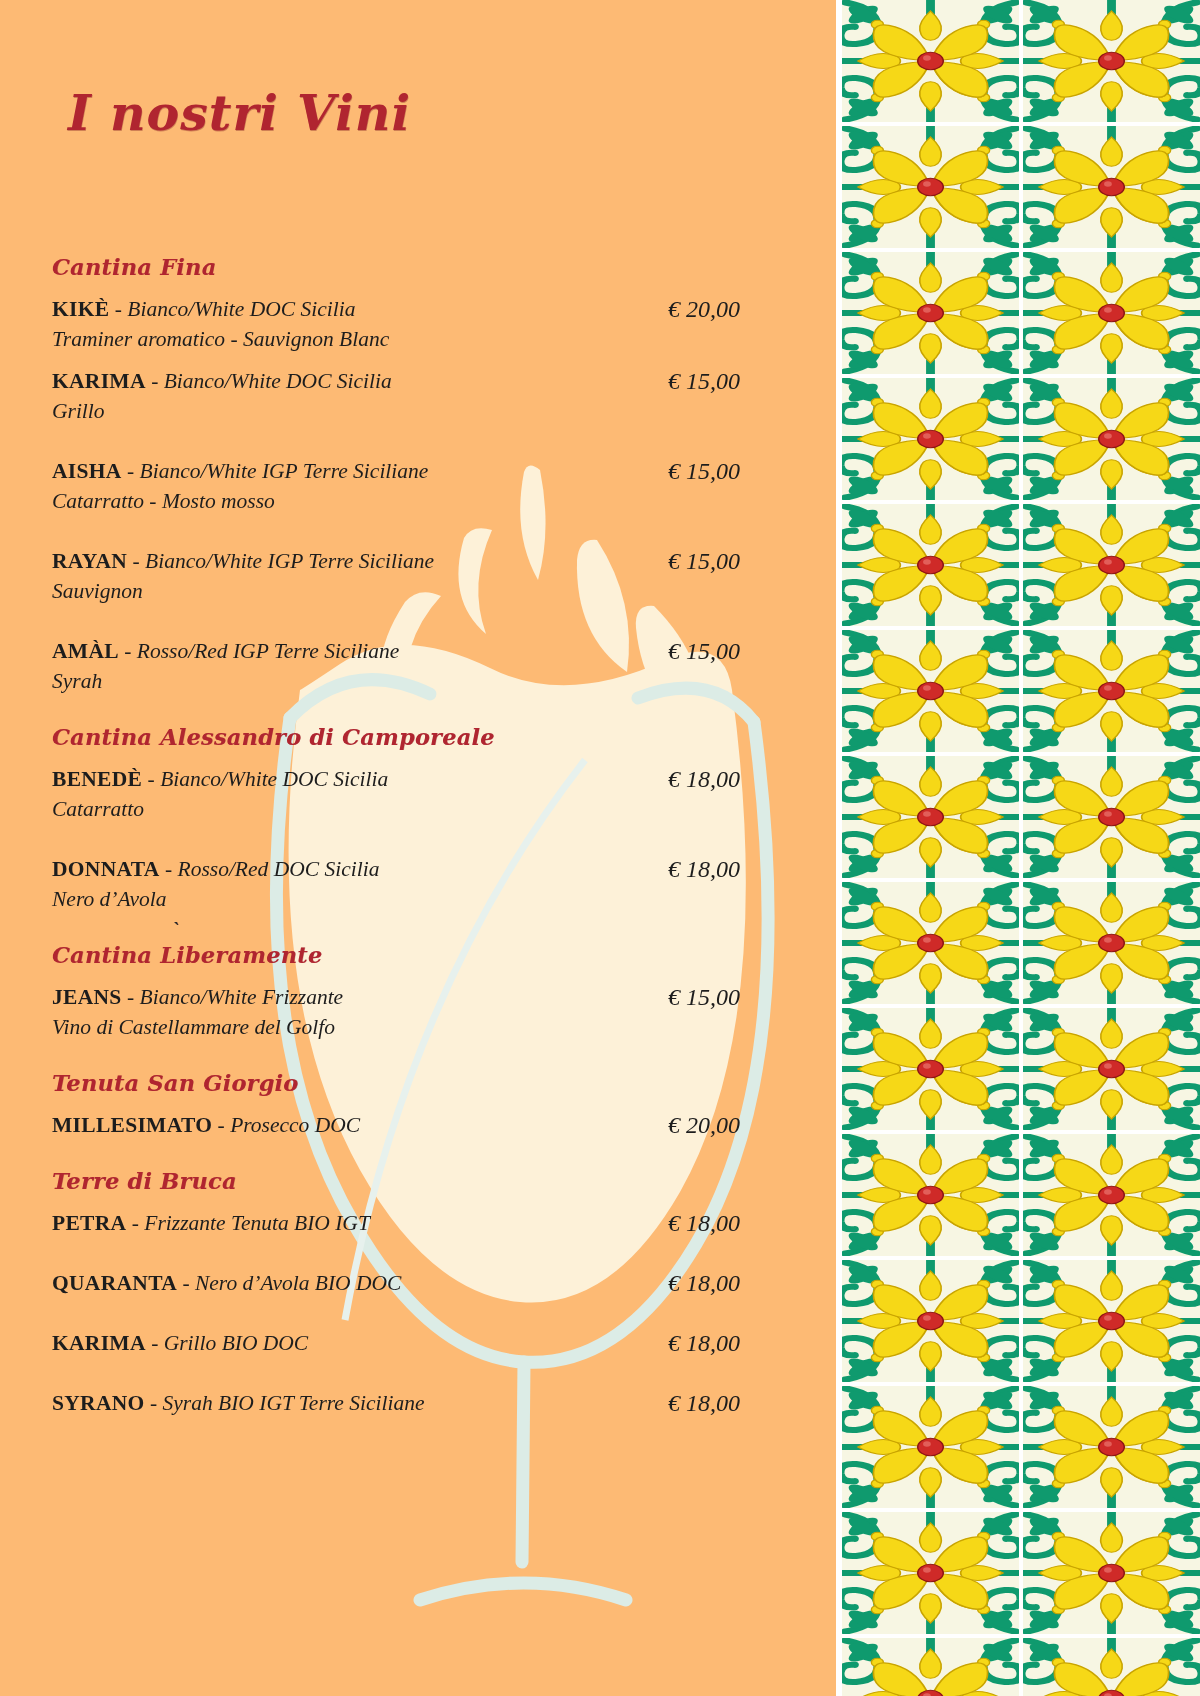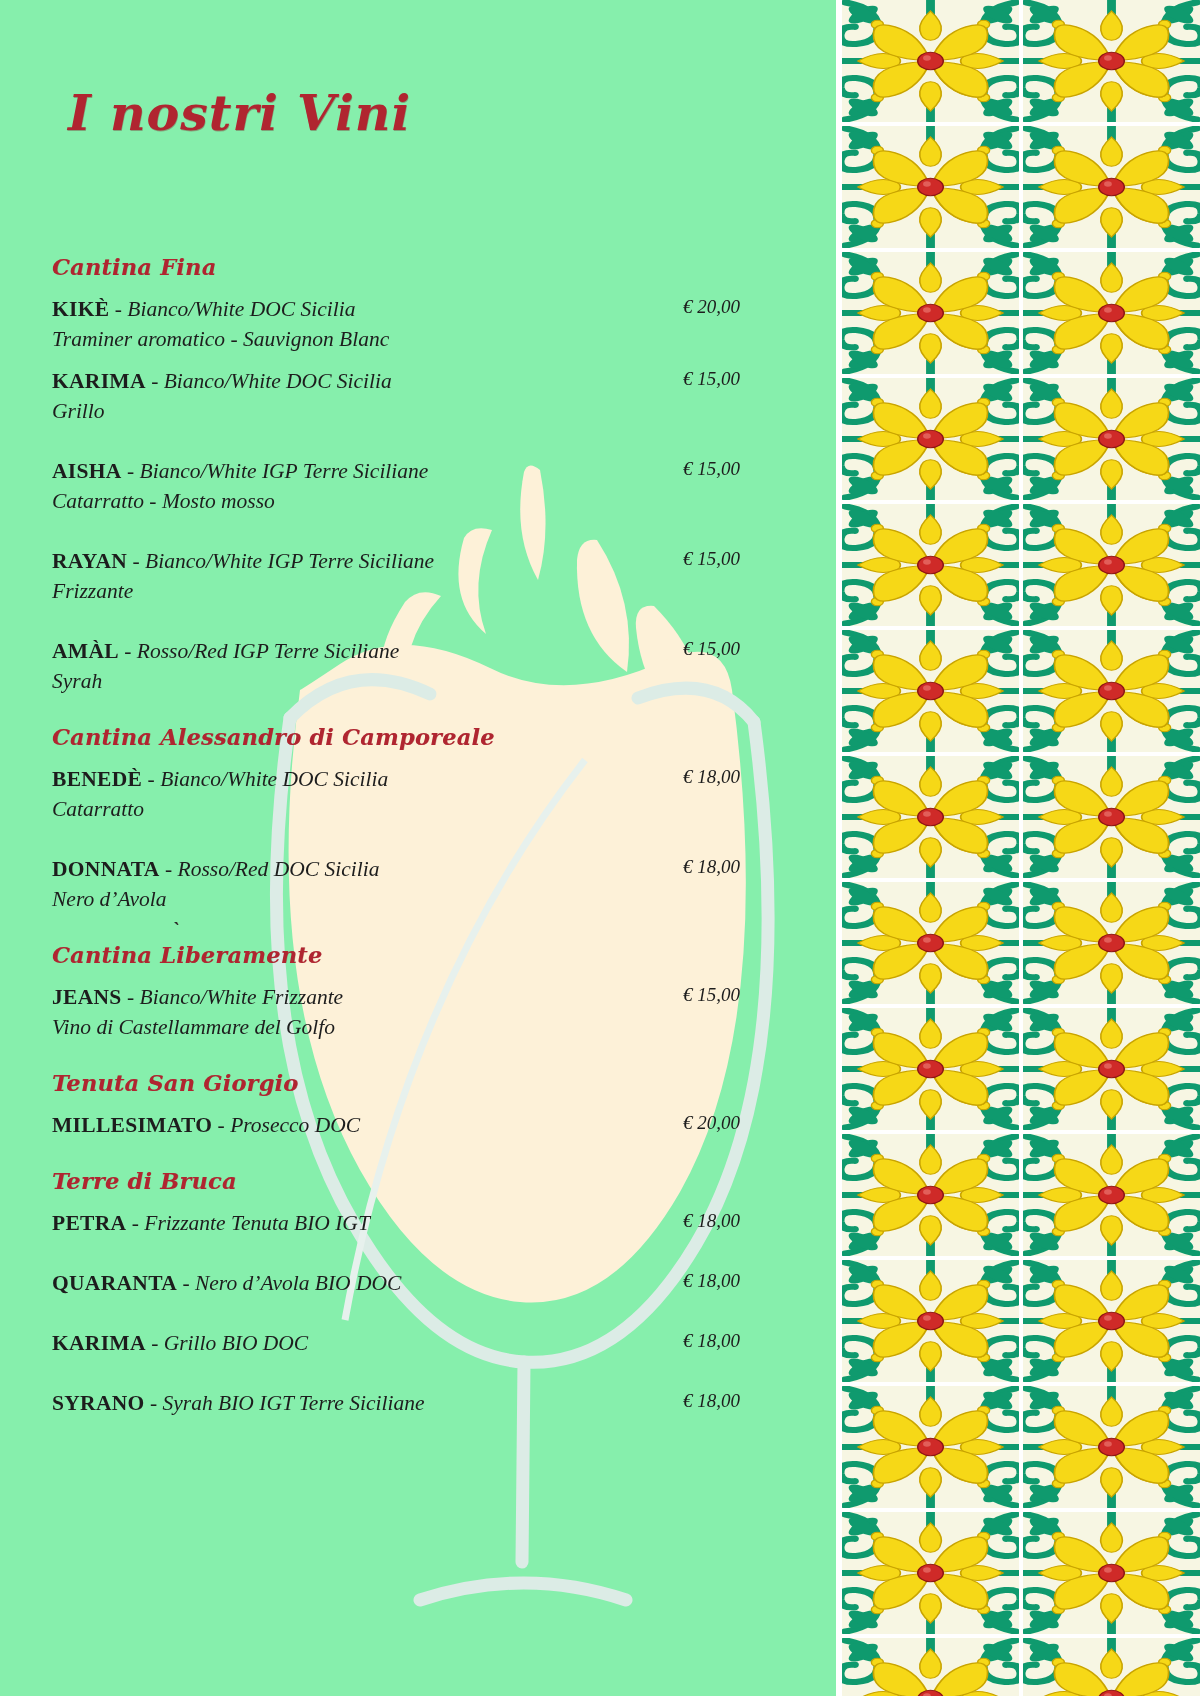--- a/index.html
+++ b/index.html
@@ -5,21 +5,21 @@
   * { margin:0; padding:0; box-sizing:border-box; }
   html,body { width:1200px; height:1696px; }
   body {
     background:#ffffff;
     font-family:"Liberation Serif", serif;
     position:relative;
     overflow:hidden;
   }
 
   
-  #page { position:relative; width:1200px; height:1696px; background:#86efac; overflow:hidden; }
+  #page { position:relative; width:1200px; height:1696px; background:#fdba74; overflow:hidden; }
 
   
   #watermark {
     position:absolute; left:0; top:0; width:836px; height:1696px;
     z-index:0; pointer-events:none;
   }
 
   
   #content {
     position:absolute; left:0; top:0; width:836px; height:1696px;
@@ -98,21 +98,21 @@
     font-size:21.5px;
     line-height:30px;
     font-style:italic;
     color:#1d1d1d;
     white-space:nowrap;
   }
 
   .wine-price {
     position:absolute;
     right:42px; top:2px;
-    font-size:19px;
+    font-size:24px;
     font-style:italic;
     color:#1d1d1d;
     white-space:nowrap;
   }
 
   
   #tile-border {
     position:absolute;
     left:836px; top:0;
     width:364px; height:1696px;
@@ -182,21 +182,21 @@
           <div class="wine-row gap">
             <div class="wine-text">
               <div class="wine-line1"><span class="wine-name">AISHA</span><span class="wine-sep"> - </span><span class="wine-desc">Bianco/White IGP Terre Siciliane</span></div>
               <div class="wine-line2">Catarratto - Mosto mosso</div>
             </div>
             <div class="wine-price">€ 15,00</div>
           </div>
           <div class="wine-row gap">
             <div class="wine-text">
               <div class="wine-line1"><span class="wine-name">RAYAN</span><span class="wine-sep"> - </span><span class="wine-desc">Bianco/White IGP Terre Siciliane</span></div>
-              <div class="wine-line2">Frizzante</div>
+              <div class="wine-line2">Sauvignon</div>
             </div>
             <div class="wine-price">€ 15,00</div>
           </div>
           <div class="wine-row gap">
             <div class="wine-text">
               <div class="wine-line1"><span class="wine-name">AMÀL</span><span class="wine-sep"> - </span><span class="wine-desc">Rosso/Red IGP Terre Siciliane</span></div>
               <div class="wine-line2">Syrah</div>
             </div>
             <div class="wine-price">€ 15,00</div>
           </div>

